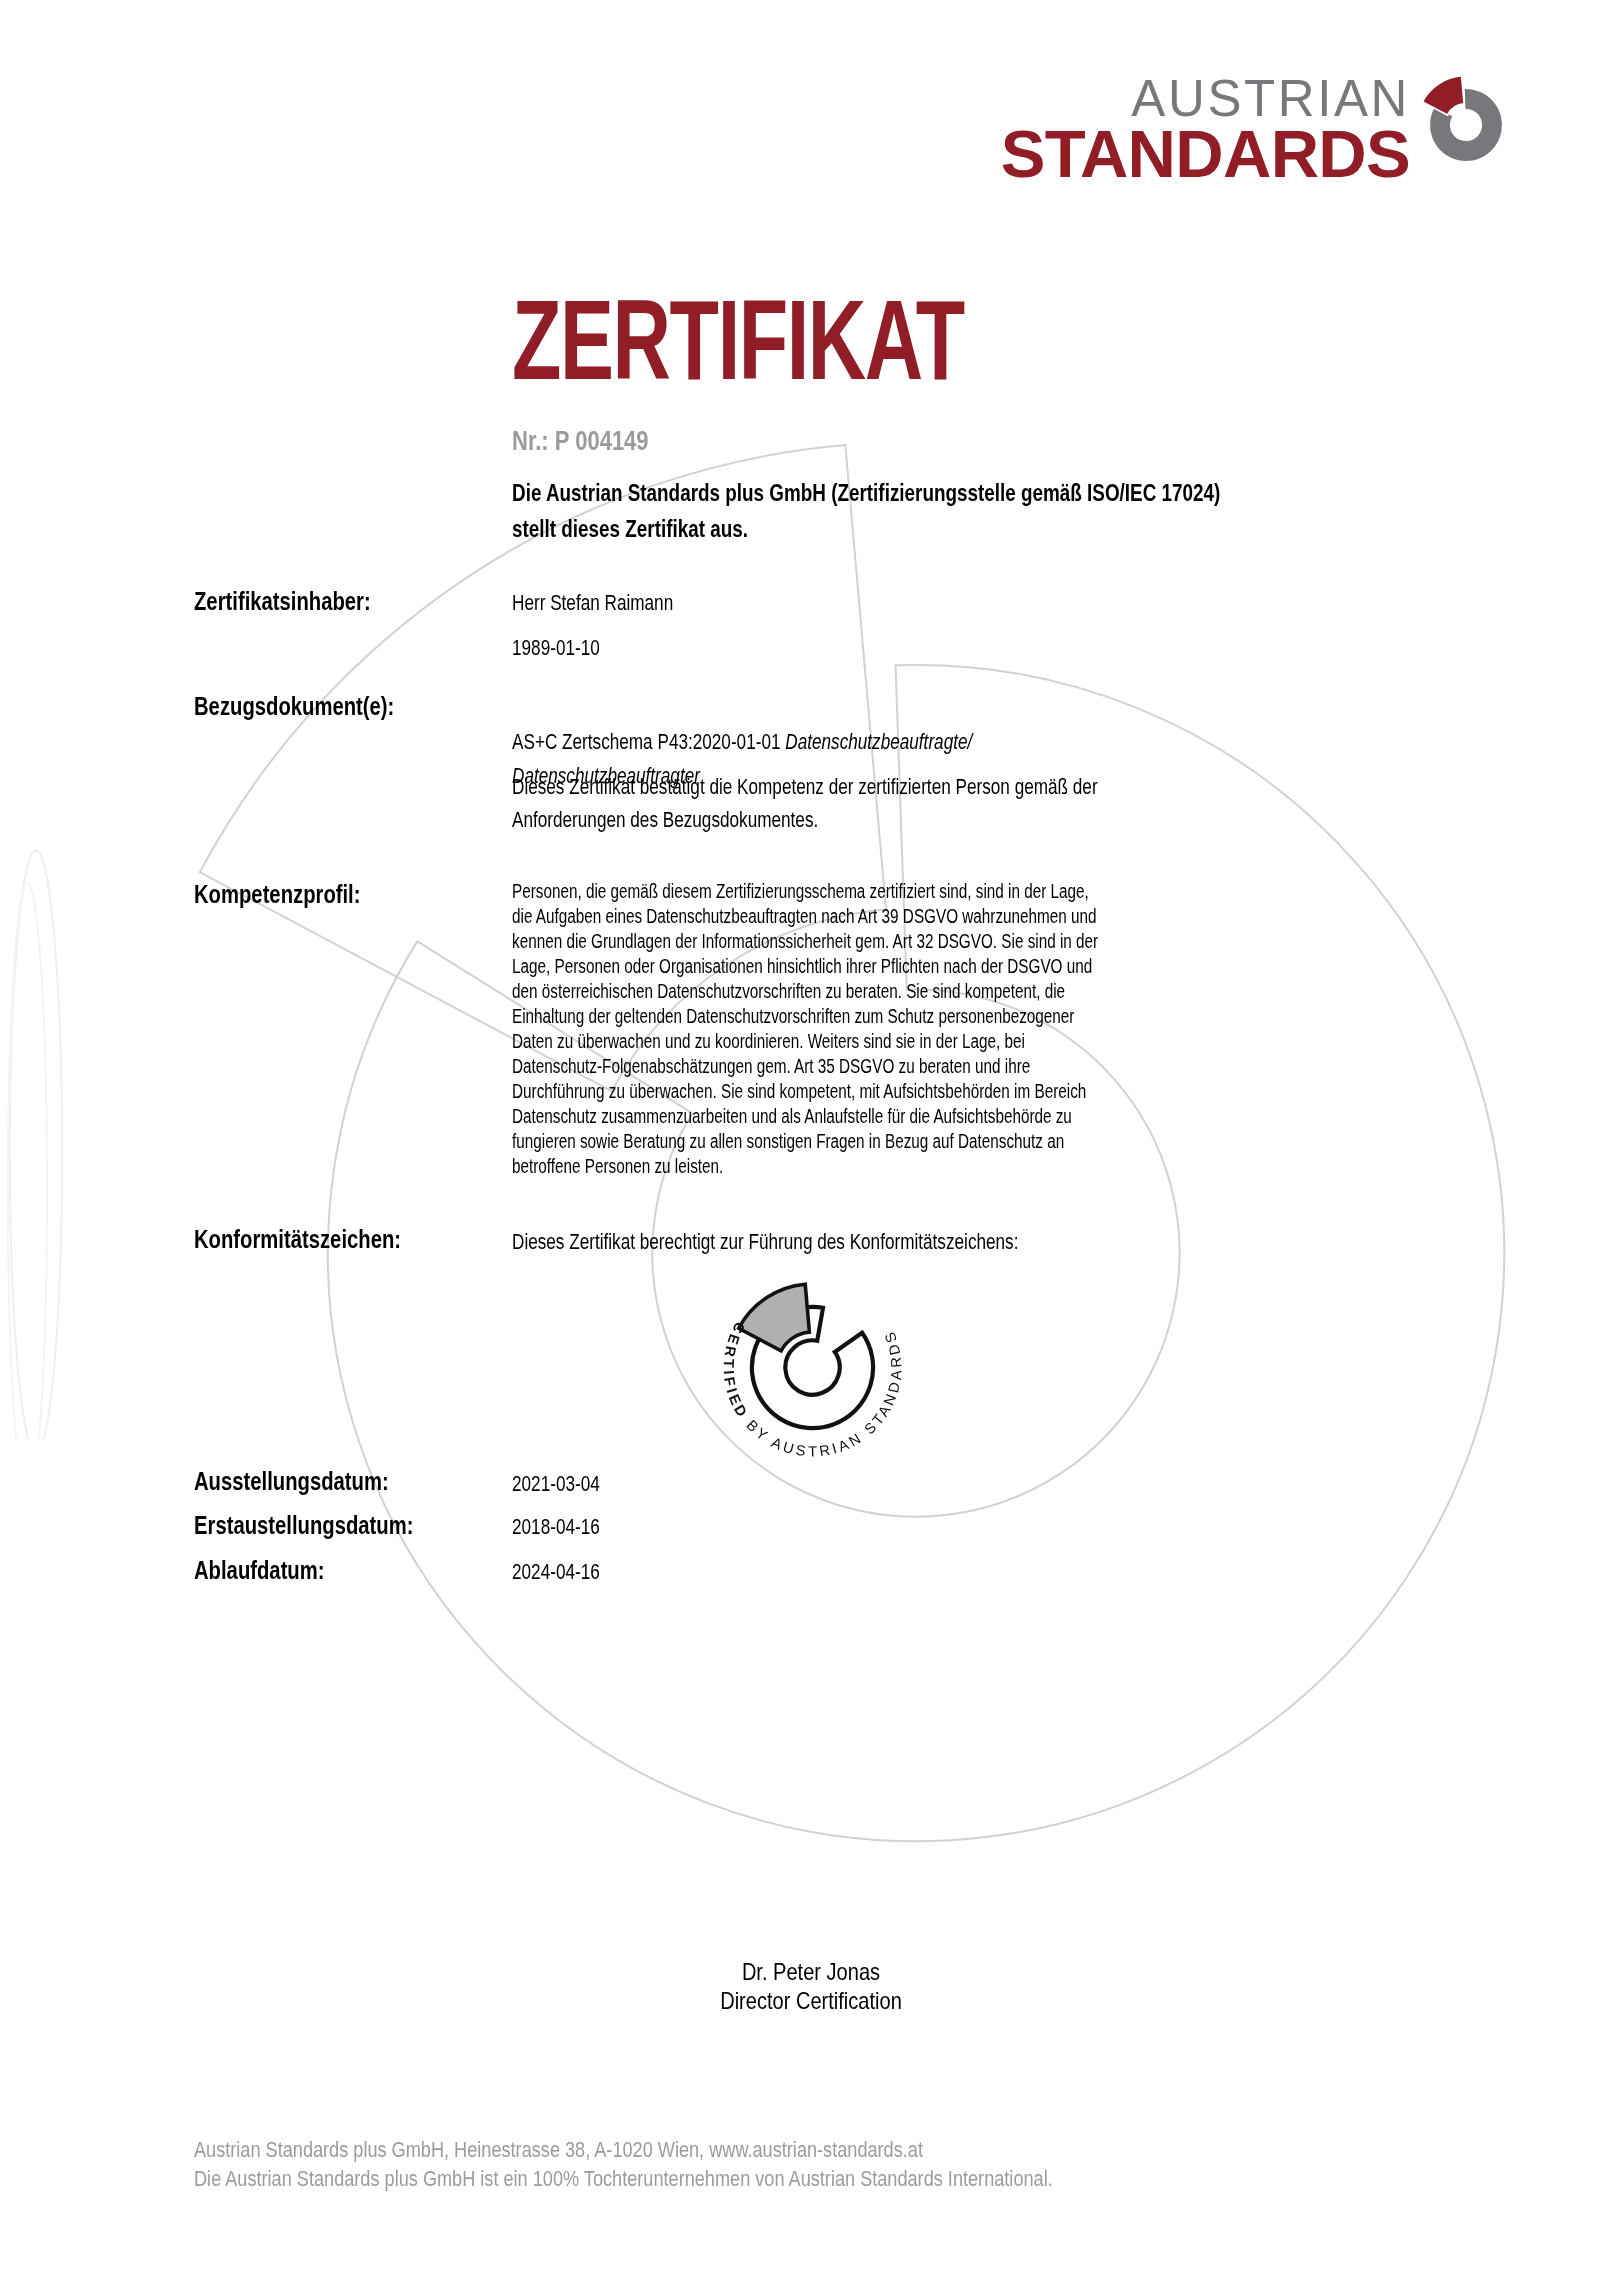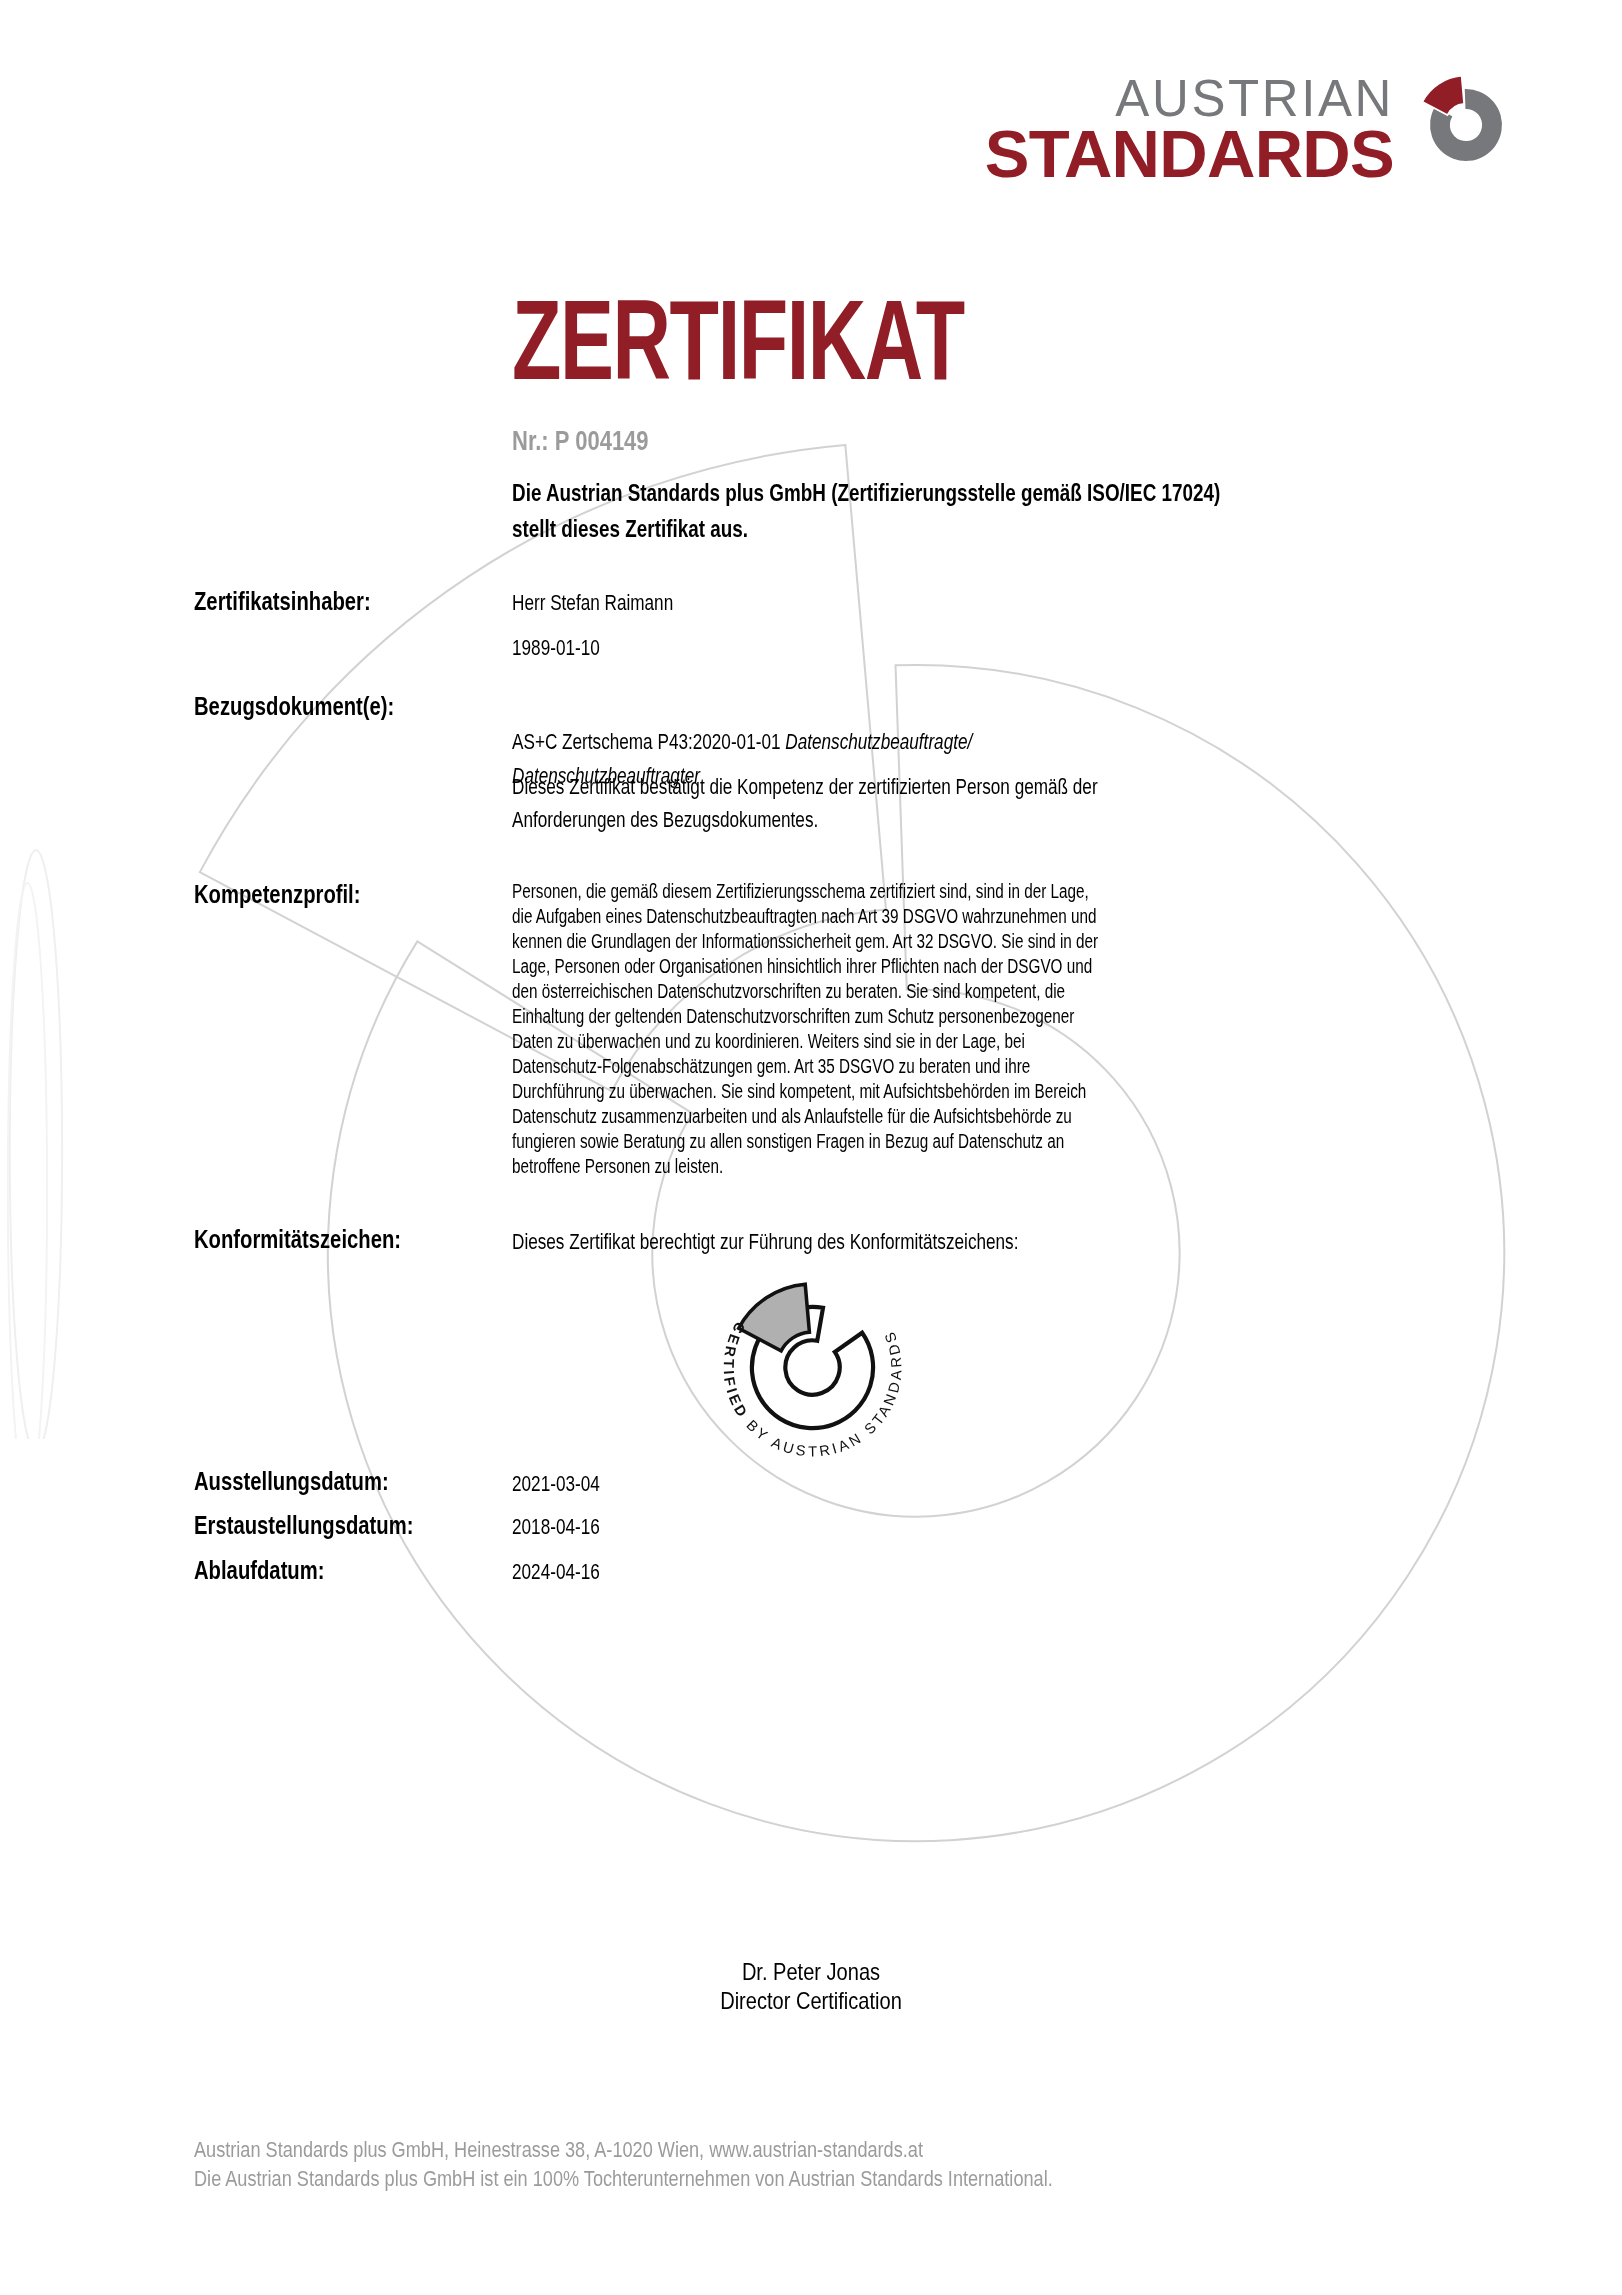--- a/index.html
+++ b/index.html
@@ -42,21 +42,21 @@
   <svg class="abs" style="left:-98px;top:239px;" width="2028" height="2028" viewBox="0 0 200 200">
     <path d="M 50.82 69.27 A 58 58 0 1 0 97.98 42.04 L 99.09 74.02 A 26 26 0 1 1 77.95 86.22 Z" fill="none" stroke="#d2d2d2" stroke-width="0.2"></path>
     <path d="M 93.03 20.31 A 80 80 0 0 0 29.37 62.44 L 69.98 84.04 A 34 34 0 0 1 97.04 66.13 Z" fill="none" stroke="#d2d2d2" stroke-width="0.2"></path>
   </svg>
 
   <svg class="abs" style="left:0px;top:654px;" width="170" height="785" viewBox="0 0 260 1200">
     <ellipse cx="55" cy="760" rx="40" ry="460" fill="none" stroke="#efefef" stroke-width="3"></ellipse>
     <ellipse cx="42" cy="820" rx="30" ry="470" fill="none" stroke="#f3f3f3" stroke-width="3"></ellipse>
   </svg>
 
-  <div class="abs logo-textcol" style="right:228px;top:73px;">
+  <div class="abs logo-textcol" style="right:212px;top:73px;">
     <div class="logo-austrian" style="color:#77787b;">AUSTRIAN</div>
     <div class="logo-standards" style="color:#911d26;margin-top:-2.6px;">STANDARDS</div>
   </div>
   <svg class="abs" style="left:1404px;top:63px;" width="124" height="124" viewBox="0 0 200 200">
     <path d="M 50.82 69.27 A 58 58 0 1 0 97.98 42.04 L 99.09 74.02 A 26 26 0 1 1 77.95 86.22 Z" fill="#77787b"></path>
     <path d="M 93.03 20.31 A 80 80 0 0 0 29.37 62.44 L 69.98 84.04 A 34 34 0 0 1 97.04 66.13 Z" fill="#911d26" stroke="#ffffff" stroke-width="3"></path>
   </svg>
 
   <div class="abs title cxt" style="left:512px;top:283px;width:1047px;color:#911d26;">ZERTIFIKAT</div>
 

